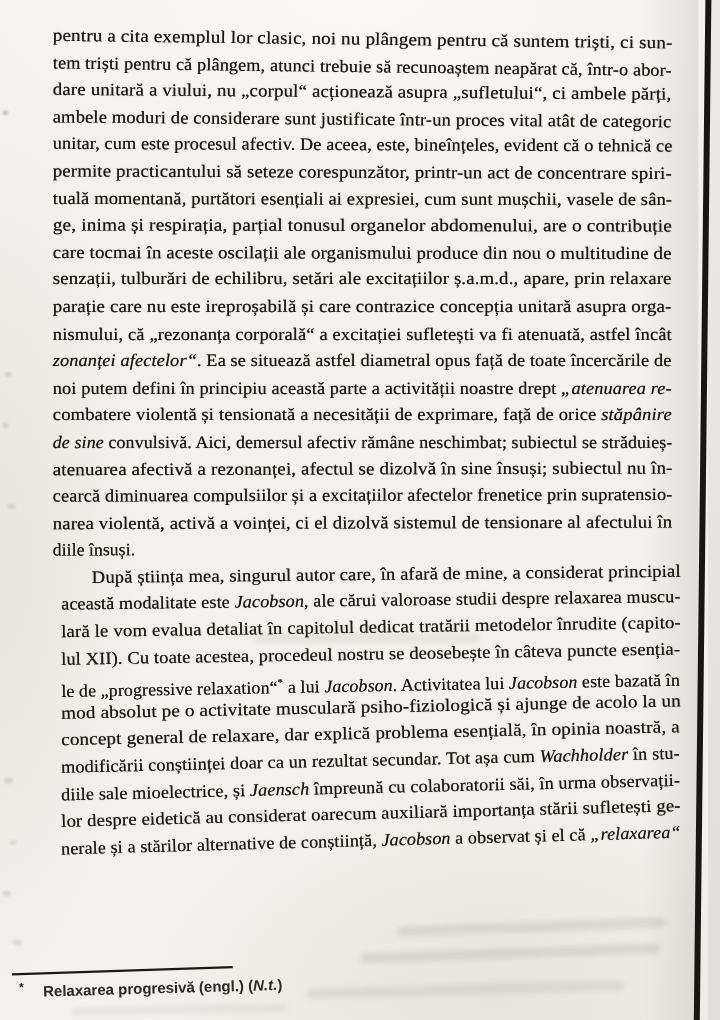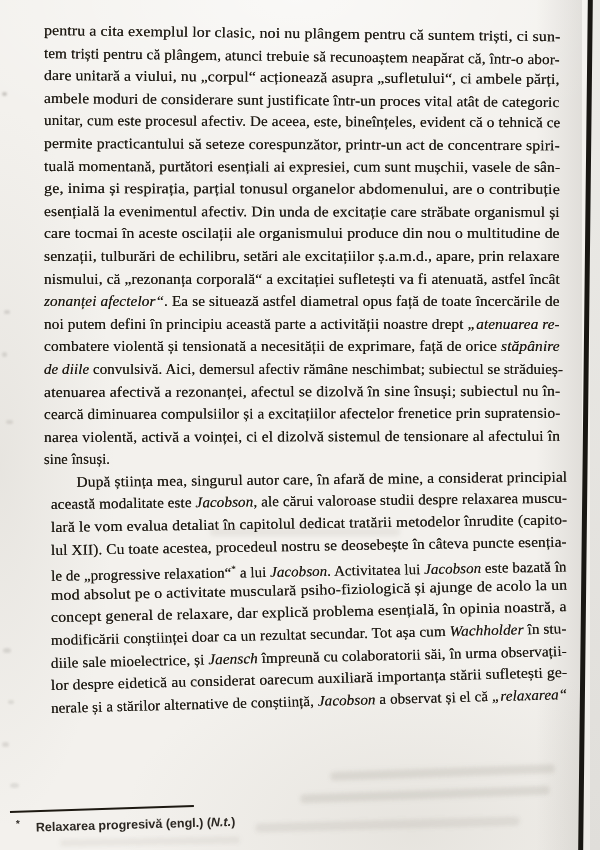--- a/index.html
+++ b/index.html
@@ -146,32 +146,32 @@
     <div class="text-block">
       <div class="para para-1">
           <div class="line"><span class="line-inner" style="transform: scaleX(1.0909);"><span>pentru a cita exemplul lor clasic, noi nu plângem pentru că suntem triști, ci sun-</span></span></div>
           <div class="line"><span class="line-inner" style="transform: scaleX(1.0403);"><span>tem triști pentru că plângem, atunci trebuie să recunoaștem neapărat că, într-o abor-</span></span></div>
           <div class="line"><span class="line-inner" style="transform: scaleX(1.0795);"><span>dare unitară a viului, nu „corpul“ acționează asupra „sufletului“, ci ambele părți,</span></span></div>
           <div class="line"><span class="line-inner" style="transform: scaleX(1.0574);"><span>ambele moduri de considerare sunt justificate într-un proces vital atât de categoric</span></span></div>
           <div class="line"><span class="line-inner" style="transform: scaleX(1.0382);"><span>unitar, cum este procesul afectiv. De aceea, este, bineînțeles, evident că o tehnică ce</span></span></div>
           <div class="line"><span class="line-inner" style="transform: scaleX(1.075);"><span>permite practicantului să seteze corespunzător, printr-un act de concentrare spiri-</span></span></div>
           <div class="line"><span class="line-inner" style="transform: scaleX(1.0574);"><span>tuală momentană, purtători esențiali ai expresiei, cum sunt mușchii, vasele de sân-</span></span></div>
           <div class="line"><span class="line-inner" style="transform: scaleX(1.1049);"><span>ge, inima și respirația, parțial tonusul organelor abdomenului, are o contribuție</span></span></div>
-          <div class="line"><span class="line-inner" style="transform: scaleX(1.0683);"><span>esențială la evenimentul afectiv. Din unda de excitație care străbate organismul și</span></span></div>
           <div class="line"><span class="line-inner" style="transform: scaleX(1.0772);"><span>care tocmai în aceste oscilații ale organismului produce din nou o multitudine de</span></span></div>
           <div class="line"><span class="line-inner" style="transform: scaleX(1.075);"><span>senzații, tulburări de echilibru, setări ale excitațiilor ș.a.m.d., apare, prin relaxare</span></span></div>
+          <div class="line"><span class="line-inner" style="transform: scaleX(1.0795);"><span>parație care nu este ireproșabilă și care contrazice concepția unitară asupra orga-</span></span></div>
           <div class="line"><span class="line-inner" style="transform: scaleX(1.0552);"><span>nismului, că „rezonanța corporală“ a excitației sufletești va fi atenuată, astfel încât</span></span></div>
           <div class="line"><span class="line-inner" style="transform: scaleX(1.0445);"><span class="it">zonanței afectelor“</span><span>. Ea se situează astfel diametral opus față de toate încercările de</span></span></div>
           <div class="line"><span class="line-inner" style="transform: scaleX(1.0445);"><span>noi putem defini în principiu această parte a activității noastre drept </span><span class="it">„atenuarea re-</span></span></div>
           <div class="line"><span class="line-inner" style="transform: scaleX(1.0595);"><span>combatere violentă și tensionată a necesității de exprimare, față de orice </span><span class="it">stăpânire</span></span></div>
-          <div class="line"><span class="line-inner" style="transform: scaleX(1.0218);"><span class="it">de diile</span><span> convulsivă. Aici, demersul afectiv rămâne neschimbat; subiectul se străduieș-</span></span></div>
+          <div class="line"><span class="line-inner" style="transform: scaleX(1.0218);"><span class="it">de sine</span><span> convulsivă. Aici, demersul afectiv rămâne neschimbat; subiectul se străduieș-</span></span></div>
           <div class="line"><span class="line-inner" style="transform: scaleX(1.084);"><span>atenuarea afectivă a rezonanței, afectul se dizolvă în sine însuși; subiectul nu în-</span></span></div>
           <div class="line"><span class="line-inner" style="transform: scaleX(1.0445);"><span>cearcă diminuarea compulsiilor și a excitațiilor afectelor frenetice prin supratensio-</span></span></div>
           <div class="line"><span class="line-inner" style="transform: scaleX(1.0683);"><span>narea violentă, activă a voinței, ci el dizolvă sistemul de tensionare al afectului în</span></span></div>
-          <div class="line no-justify"><span class="line-inner"><span>sine însuși.</span></span></div>
+          <div class="line no-justify"><span class="line-inner"><span>diile însuși.</span></span></div>
         </div>
       <div class="para para-2">
           <div class="line indent"><span class="line-inner" style="transform: scaleX(1.0617);"><span>După știința mea, singurul autor care, în afară de mine, a considerat principial</span></span></div>
           <div class="line"><span class="line-inner" style="transform: scaleX(1.0341);"><span>această modalitate este </span><span class="it">Jacobson</span><span>, ale cărui valoroase studii despre relaxarea muscu-</span></span></div>
           <div class="line"><span class="line-inner" style="transform: scaleX(1.0728);"><span>lară le vom evalua detaliat în capitolul dedicat tratării metodelor înrudite (capito-</span></span></div>
           <div class="line"><span class="line-inner" style="transform: scaleX(1.0531);"><span>lul XII). Cu toate acestea, procedeul nostru se deosebește în câteva puncte esenția-</span></span></div>
           <div class="line"><span class="line-inner" style="transform: scaleX(1.0198);"><span>le de „progressive relaxation“</span><span class="sup">*</span><span> a lui </span><span class="it">Jacobson</span><span>. Activitatea lui </span><span class="it">Jacobson</span><span> este bazată în</span></span></div>
           <div class="line"><span class="line-inner" style="transform: scaleX(1.0932);"><span>mod absolut pe o activitate musculară psiho-fiziologică și ajunge de acolo la un</span></span></div>
           <div class="line"><span class="line-inner" style="transform: scaleX(1.0932);"><span>concept general de relaxare, dar explică problema esențială, în opinia noastră, a</span></span></div>
           <div class="line"><span class="line-inner" style="transform: scaleX(1.0403);"><span>modificării conștiinței doar ca un rezultat secundar. Tot așa cum </span><span class="it">Wachholder</span><span> în stu-</span></span></div>

